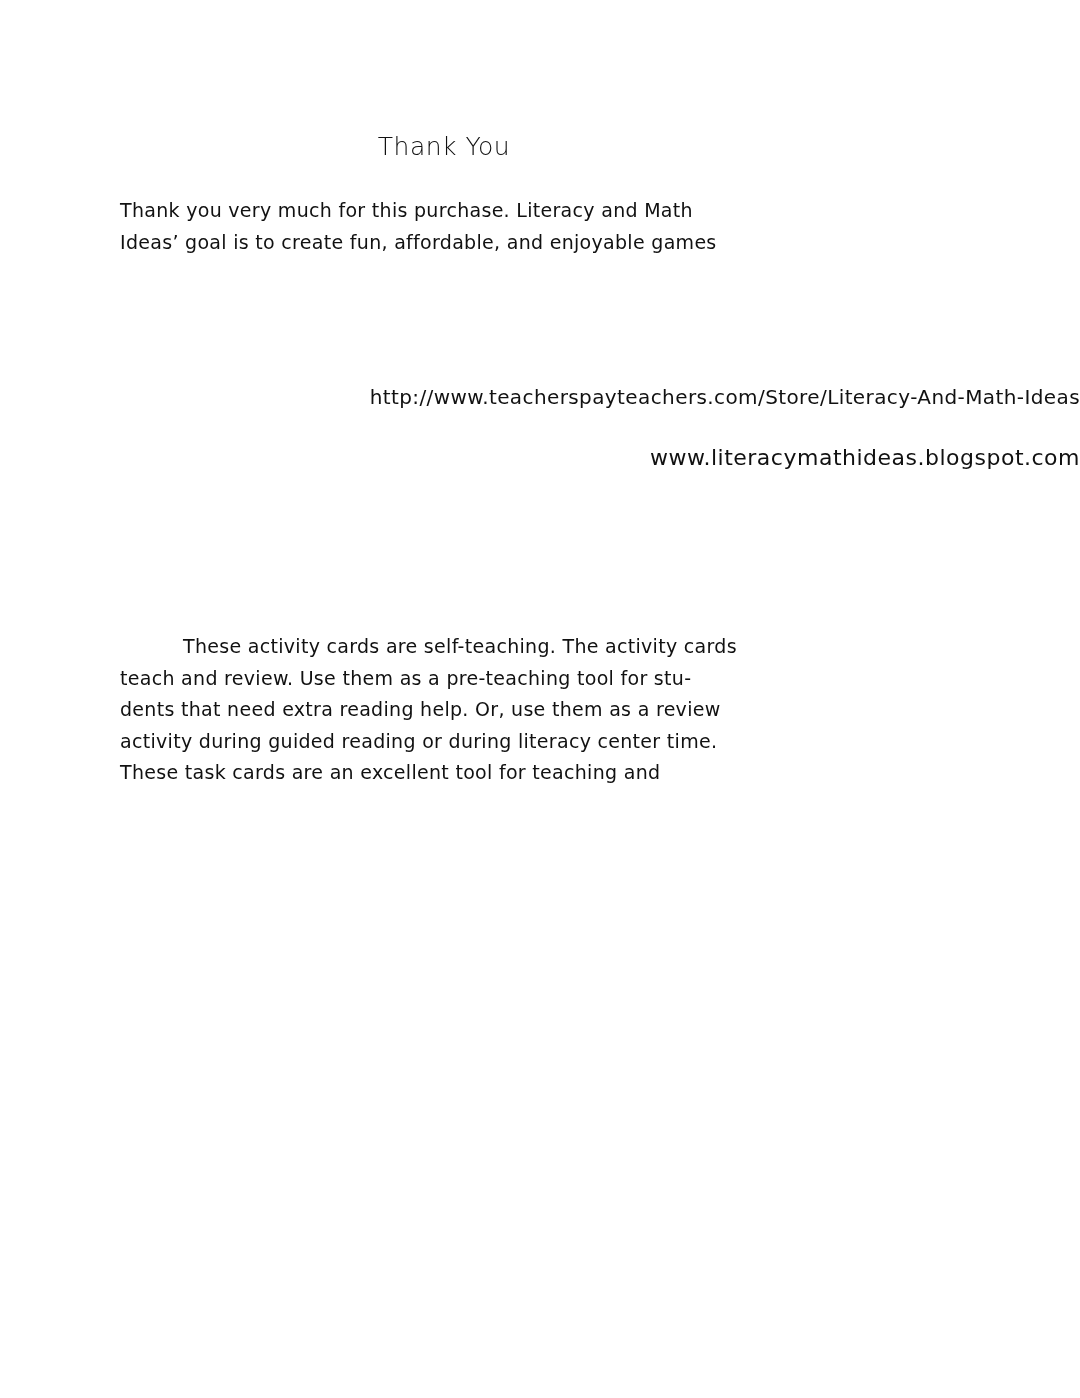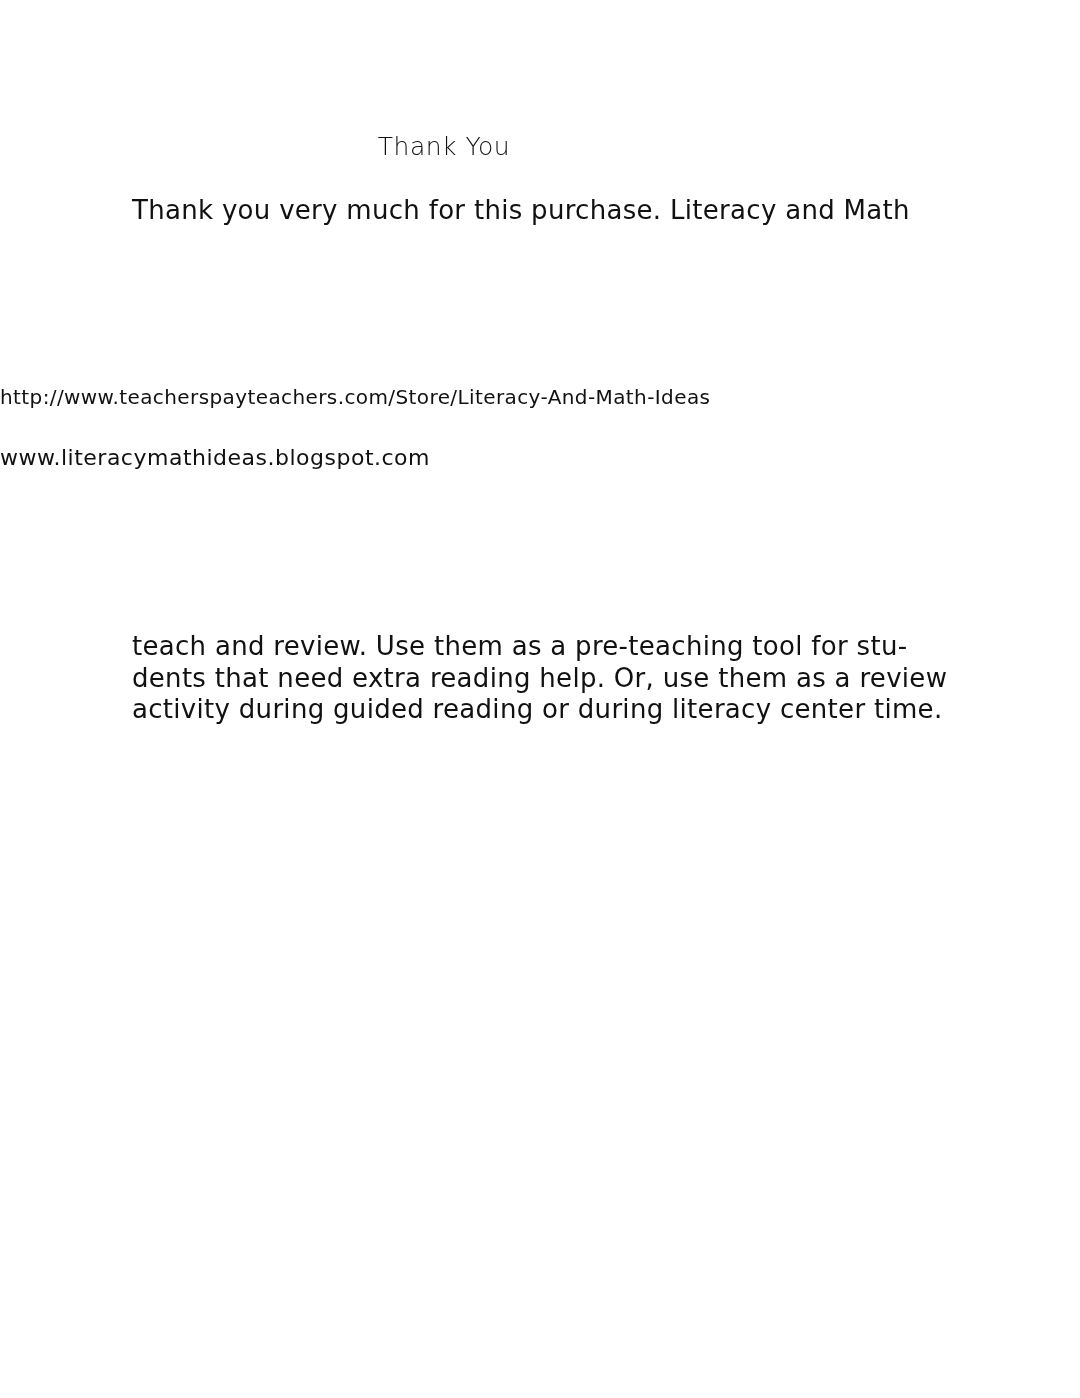--- a/index.html
+++ b/index.html
@@ -26,36 +26,36 @@
       left: 0;
       width: 888px;
       text-align: center;
       font-size: 25px;
       font-weight: 300;
       letter-spacing: 0.5px;
       line-height: 30px;
     }
     .para {
       position: absolute;
-      left: 132px;
+      left: 120px;
       width: 830px;
-      font-size: 26px;
+      font-size: 19px;
       letter-spacing: 0.3px;
     }
     .para .line {
       display: block;
       height: 31.5px;
       line-height: 31.5px;
       white-space: nowrap;
     }
     .link-line {
       position: absolute;
       left: 0;
       width: 1080px;
-      text-align: left;
+      text-align: right;
       white-space: nowrap;
     }
     .store-link {
       font-size: 20px;
       letter-spacing: 0.4px;
       top: 383px;
       line-height: 28px;
     }
     .blog-link {
       font-size: 22px;
@@ -67,26 +67,29 @@
   </style>
 </head>
 <body>
 
 <div class="page">
 
   <div class="heading" style="top:132px;">Thank You</div>
 
   <div class="para" style="top:195px;">
     <span class="line">Thank you very much for this purchase.  Literacy and Math</span>
+    <span class="line">Ideas’ goal is to create fun, affordable, and enjoyable games</span>
   </div>
 
   <div class="link-line store-link">http://www.teacherspayteachers.com/Store/Literacy-And-Math-Ideas</div>
 
   <div class="link-line blog-link">www.literacymathideas.blogspot.com</div>
 
 
   <div class="para" style="top:631px;">
+    <span class="line"><span class="indent"></span><span>These activity cards are self-teaching.  The activity cards</span></span>
     <span class="line">teach and review.  Use them as a pre-teaching tool for stu-</span>
     <span class="line">dents that need extra reading help.  Or, use them as a review</span>
     <span class="line">activity during guided reading or during literacy center time.</span>
+    <span class="line">These task cards are an excellent tool for teaching and</span>
   </div>
 
 </div>
 
 </body></html>

